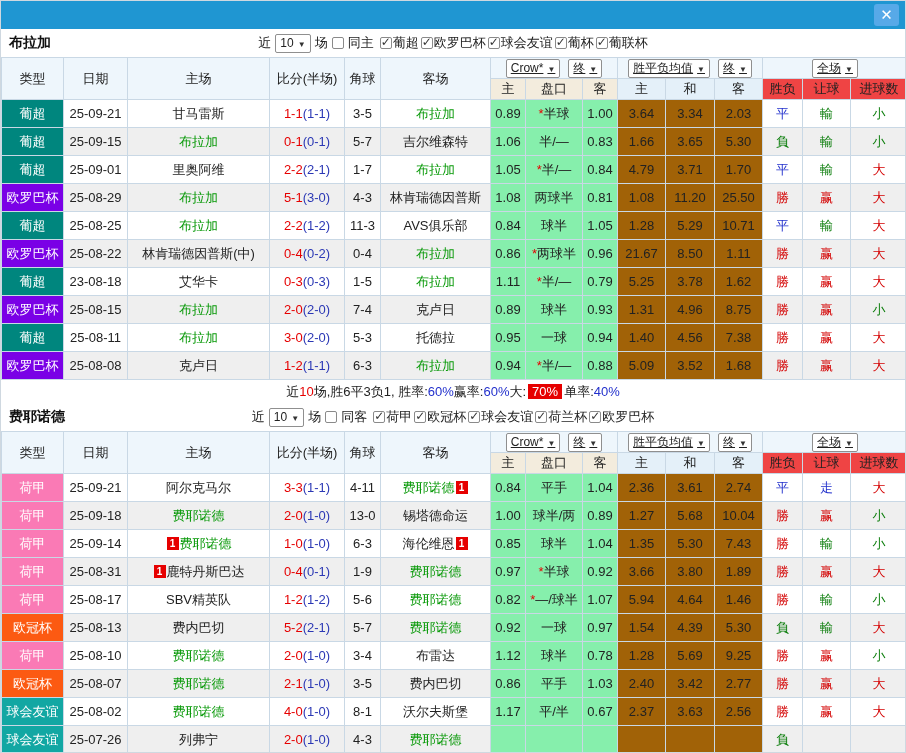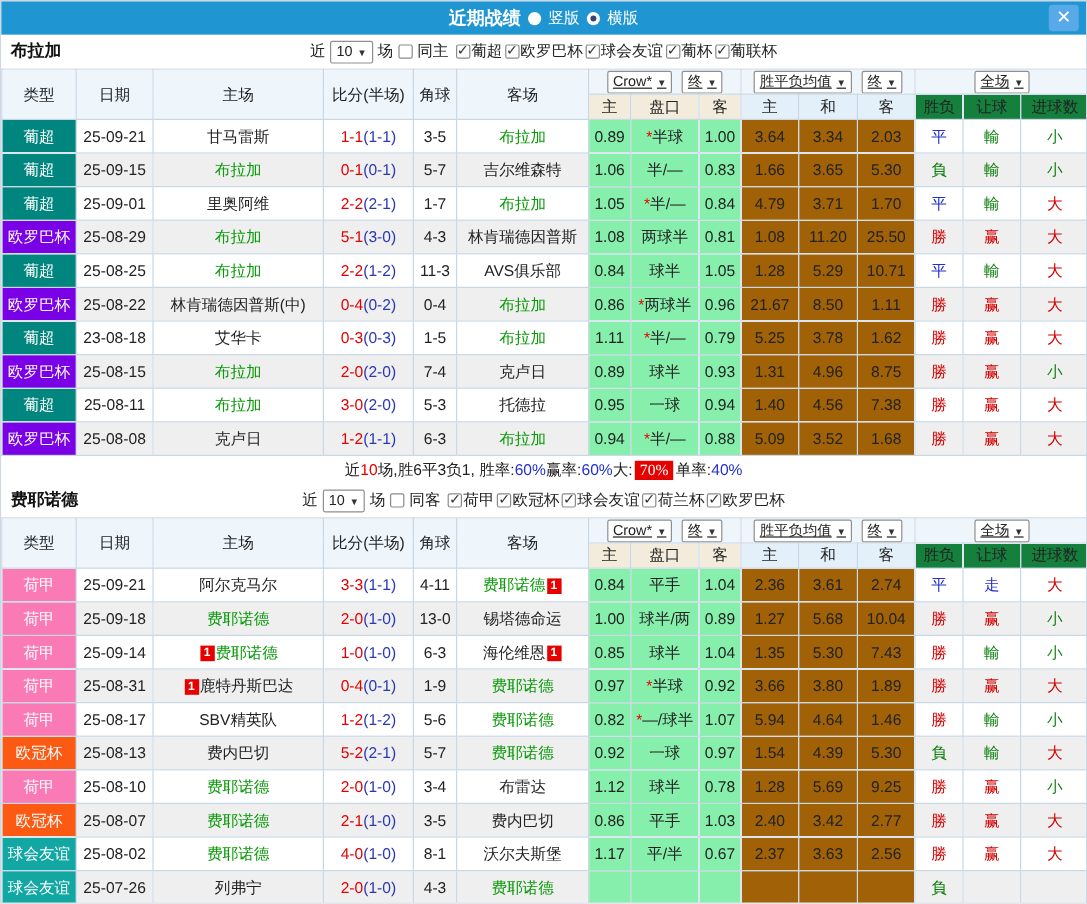--- a/index.html
+++ b/index.html
@@ -24,52 +24,45 @@
   .cb.checked::after { content:"✓"; position:absolute; left:0px; top:-3px; font-size:12px; font-weight:bold; color:#333; }
   .lg-item { display:inline-flex; align-items:center; gap:1px; margin-left:2px; }
 
   
   table { border-collapse:collapse; table-layout:fixed; width:906px; }
   th, td { border:1px solid #c9d8e5; text-align:center; overflow:hidden; white-space:nowrap; }
   thead th { background:#cfe4f2; font-weight:normal; font-size:13px; color:#222; height:21px; }
   thead tr.dd-row th { background:#eef6fc; }
   thead th.sub-cream { background:#f3ecdd; }
   thead th.sub-blue  { background:#e4f0f9; }
-  thead th.sub-lblue { background:#15803d;margin-left:31px; }
+  thead th.sub-lblue { background:#ef4444;margin-left:31px; }
   .hgroup { display:flex; align-items:flex-end; justify-content:center; gap:8px;text-decoration:underline; }
   tbody td { height:28px; font-size:13px; color:#222; background:#fff; }
   tbody tr.even td.plain { background:#efefef; }
   tbody td.col-cream { background:#86efac; }
   tbody td.col-blue  { background:#a16207; }
   td.c-type { color:#fff; font-size:13px; }
   .tname.green { color:#0a9a0a; }
   .ft { color:#e60000; }
   .ht { color:#2b38b5; }
   .star { color:#e60000; }
   .rbadge { display:inline-block; min-width:12px; height:13px; line-height:13px; background:#e60000; color:#fff; font-size:10px; font-weight:bold; padding:0 1px; margin:0 1px; vertical-align:1px; }
   td.res-r { color:#d40000; } td.res-g { color:#0a7d0a; } td.res-b { color:#2230cc; }
 
   
   .summary-row { height:23px; display:flex; align-items:center; justify-content:center; font-size:13px; color:#222; background:#fff; }
   .sred { color:#e60000; } .sblue { color:#2230cc;text-align:right; }
-  .sbox { background:#e60000; color:#fff; padding:0 4px; margin:0 2px;font-family:Liberation Serif, serif; }
+  .sbox { background:#e60000; color:#fff; padding:0 4px; margin:0 2px; }
 </style>
 </head>
 <body>
 
 <div class="app">
 
   <div class="titlebar">
-    <div class="title-cluster">
-      <span class="title-text">近期战绩</span>
-      <span class="radio"></span>
-      <span>竖版</span>
-      <span class="radio sel"></span>
-      <span>横版</span>
-    </div>
     <div class="close-btn">✕</div>
   </div>
 
   <div class="filter-row">
     <span class="team-name">布拉加</span>
     <span class="filters">
       <span>近</span>
       <span class="dd"><span>10</span><span class="arr">▼</span></span>
       <span>场</span>
       <span class="cb"></span>

